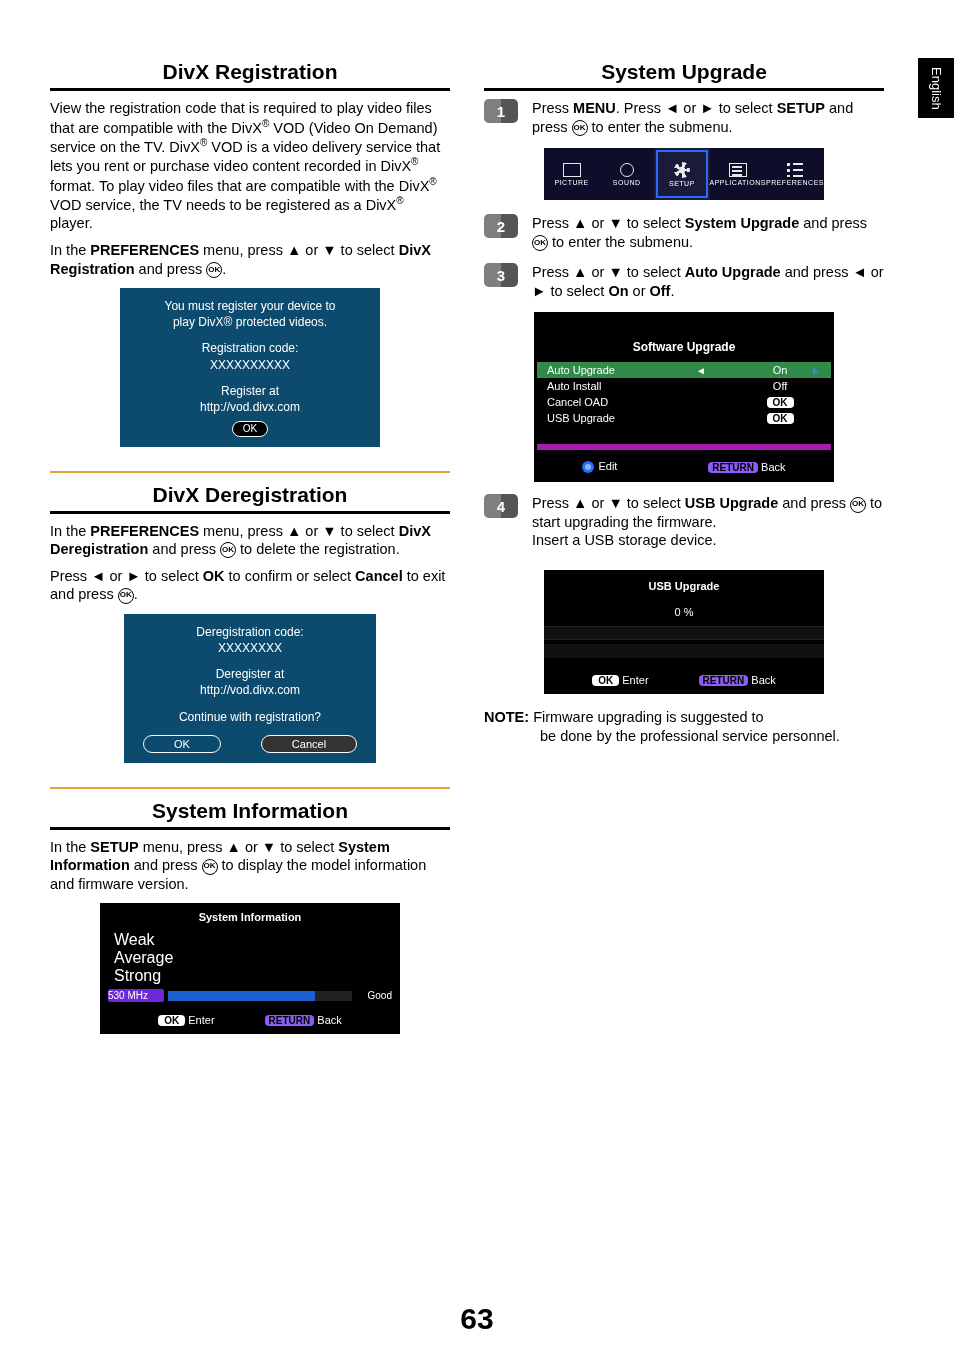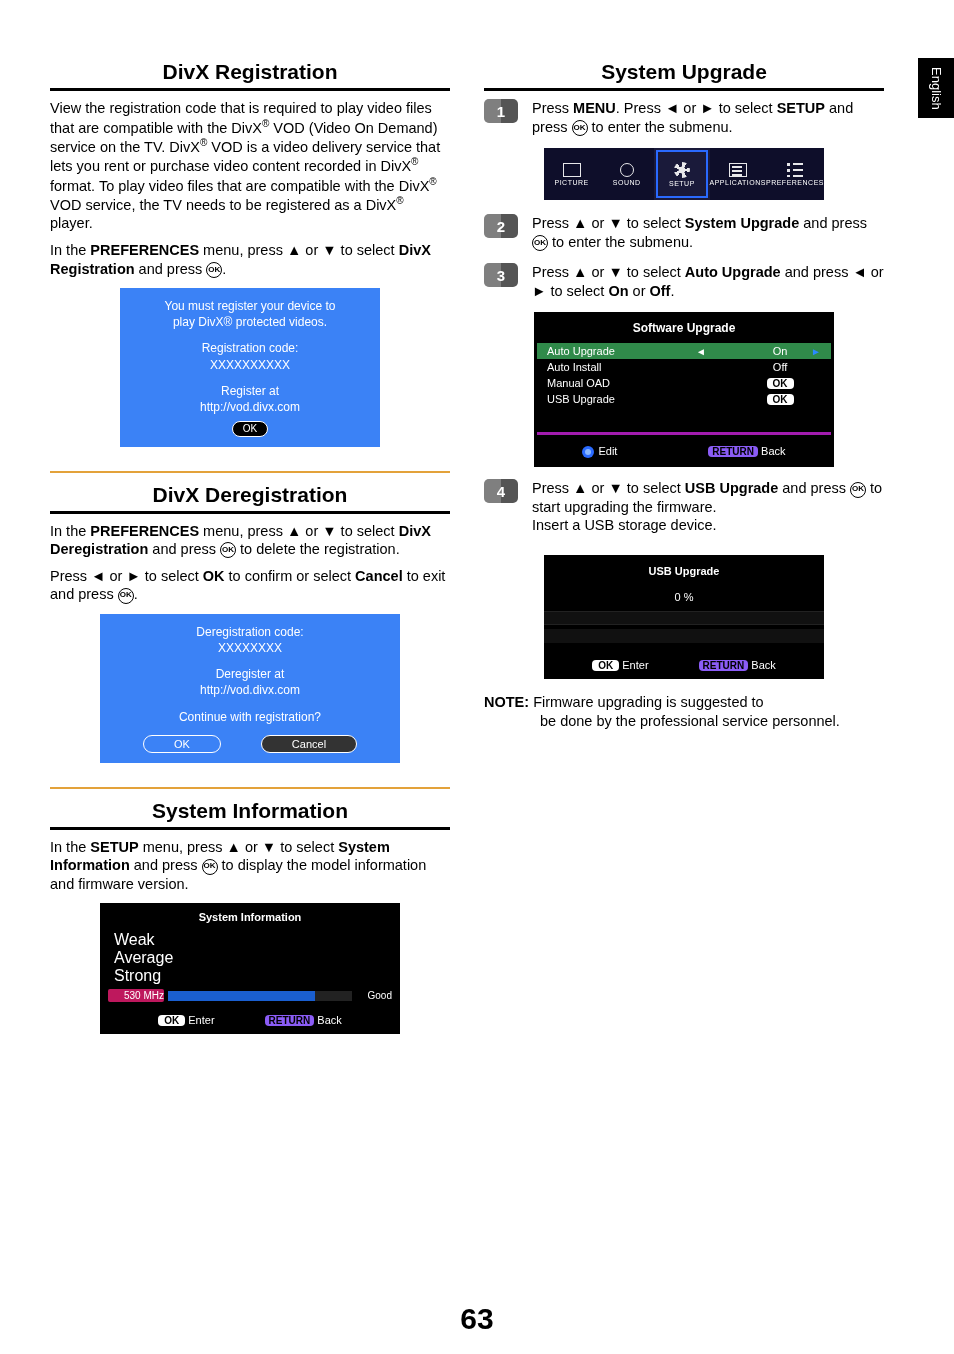--- a/index.html
+++ b/index.html
@@ -6,21 +6,21 @@
   html, body { width: 954px; height: 1354px; background: #fff; font-family: Arial, Helvetica, sans-serif; color: #000; }
   .page { position: relative; width: 954px; height: 1354px; padding: 60px 50px 40px 50px; }
   .side-tab { position: absolute; right: 0; top: 58px; width: 36px; height: 60px; background: #000; color: #fff; display: flex; align-items: center; justify-content: center; }
   .side-tab span { writing-mode: vertical-rl; font-size: 13px; }
   .cols { display: flex; gap: 34px; }
   .col { width: 400px; }
   .section-title { font-size: 21px; font-weight: bold; text-align: center; border-bottom: 3px solid #000; padding-bottom: 4px; margin-bottom: 8px; }
   .para { font-size: 14.5px; line-height: 1.28; margin-bottom: 8px; }
   .super { font-size: 10px; vertical-align: super; }
   .ok-circ { display: inline-flex; align-items: center; justify-content: center; width: 16px; height: 16px; border: 1px solid #000; border-radius: 50%; font-size: 8px; font-weight: bold; vertical-align: middle; }
-  .panel { background: #3b82f6; color: #fff; padding: 10px 8px; margin: 10px auto; font-size: 12px; }
+  .panel { background: #0c4a6e; color: #fff; padding: 10px 8px; margin: 10px auto; font-size: 12px; }
   .panel .center { text-align: center; line-height: 1.35; }
   .ok-pill { display: inline-block; border: 1px solid #fff; border-radius: 10px; padding: 0 10px; font-size: 10px; margin-top: 6px; background:#000; color:#fff;}
   .ok-pill-inv { display: inline-block; background:#fff; color:#000; border-radius: 4px; padding: 0 6px; font-size: 10px; font-weight:bold;}
   .ret-pill { display: inline-block; background:#8b5cf6; color:#000; border-radius: 4px; padding: 0 4px; font-size: 10px; font-weight:bold;}
   .orange-line { border-top: 2px solid #e3a23a; margin: 24px 0 10px 0; }
   .btn-row { display:flex; gap:40px; justify-content:center; margin-top:10px;}
   .btn-oval { border:1px solid #fff; border-radius:14px; padding:2px 30px; font-size:11px; color:#fff; }
   .btn-oval.filled { background:#333; }
   .step { display:flex; gap:14px; margin-bottom:12px; align-items:flex-start;}
   .step-num { flex:0 0 34px; height:24px; background:#555; border-radius:5px; color:#fff; font-weight:bold; display:flex; align-items:center; justify-content:center; font-size:15px; position:relative;}
@@ -28,42 +28,42 @@
   .step-body { flex:1; font-size:14.5px; line-height:1.28;}
   .menu-bar { width: 280px; height: 52px; margin: 8px auto 14px auto; background:#0e0e2a; display:flex; }
   .menu-item { flex:1; display:flex; flex-direction:column; align-items:center; justify-content:center; gap:2px; color:#fff;}
   .menu-item.active { background:#1a1a3a; outline:2px solid #2a6aff; outline-offset:-4px;}
   .menu-label { font-size:7px; letter-spacing:0.5px;}
   .mi-icon { width:18px; height:14px; border:1px solid #fff; opacity:.9;}
   .mi-icon.round { border-radius:50%; width:14px; height:14px;}
   .mi-icon.gear { border:none; width:16px; height:16px; background: radial-gradient(circle, #fff 30%, transparent 32%), conic-gradient(#fff 0 10%, transparent 10% 20%, #fff 20% 30%, transparent 30% 40%, #fff 40% 50%, transparent 50% 60%, #fff 60% 70%, transparent 70% 80%, #fff 80% 90%, transparent 90% 100%); border-radius:50%;}
   .mi-icon.lines { border:none; width:16px; height:14px; background: linear-gradient(#fff,#fff) 0 0/3px 3px no-repeat, linear-gradient(#fff,#fff) 6px 0/10px 2px no-repeat, linear-gradient(#fff,#fff) 0 6px/3px 3px no-repeat, linear-gradient(#fff,#fff) 6px 6px/10px 2px no-repeat, linear-gradient(#fff,#fff) 0 12px/3px 3px no-repeat, linear-gradient(#fff,#fff) 6px 12px/10px 2px no-repeat;}
   .sw-panel { width:300px; margin:12px auto; background:#000; color:#fff; font-size:11px; padding:3px;}
-  .sw-title { text-align:center; font-weight:bold; padding:6px 0 8px 0; font-size:12px;}
+  .sw-title { text-align:center; font-weight:bold; padding:6px 0 8px 0; font-size:12px;margin-top:19px;}
   .sw-row { display:flex; align-items:center; padding:2px 10px; gap:6px;}
   .sw-row.hl { background:#308a4a;}
   .sw-row .lab { flex:0 0 100px;}
   .sw-row .mid { flex:1; text-align:center;}
   .sw-row .val { flex:0 0 50px; text-align:center;}
   .tri { font-size:10px;}
-  .sw-footer { display:flex; justify-content:space-around; padding:10px 0 6px 0; margin-top:25px; border-top:3px solid #a21caf;}
+  .sw-footer { display:flex; justify-content:space-around; padding:10px 0 6px 0; margin-top:18px; border-top:6px solid #a21caf;align-items:center;}
   .disc { width:12px; height:12px; border-radius:50%; background:#2a6aff; display:inline-block; vertical-align:middle; margin-right:4px; position:relative;}
   .disc::after{content:"";position:absolute;left:3px;top:3px;width:6px;height:6px;background:#8ab8ff;border-radius:50%;}
   .usb-panel { width:280px; margin:14px auto; background:#000; color:#fff; font-size:11px; padding:6px 0 0 0;}
   .usb-title { text-align:center; font-weight:bold; padding:4px 0 8px 0;}
   .usb-pct { text-align:center; padding:6px 0 8px 0;}
   .usb-bar { height:14px; background:#111; margin:0 0 4px 0; border-top:1px solid #222; border-bottom:1px solid #222;}
   .usb-bar2 { height:14px; background:#111; margin:0 0 10px 0;}
   .usb-footer { display:flex; gap:50px; justify-content:center; padding:6px 0 8px 0;}
   .sysinfo-panel { width:300px; margin:10px auto; background:#000; color:#fff; font-size:11px;}
   .sysinfo-title { text-align:center; font-weight:bold; padding:8px 0 6px 0;}
   .sysinfo-body { text-align:center; padding:2px 0 6px 0; line-height:1.4;}
   .sig-row { display:flex; justify-content:flex-start; font-size:16px; padding:2px 14px;flex-direction:column;}
   .freq-row { display:flex; align-items:center; font-size:10px; padding:2px 8px 6px 8px; gap:4px;}
-  .freq-lab { flex:0 0 56px; background:#be185d; text-align:right; padding:1px 0; border-radius:2px;}
+  .freq-lab { flex:0 0 56px; background:#6d28d9; text-align:left; padding:1px 0; border-radius:2px;}
   .bar { flex:1; height:10px; background:linear-gradient(90deg,#1a5fd0 0%, #1a5fd0 80%, #222 80%); position:relative;}
   .good { flex:0 0 36px; text-align:right;}
   .sys-footer { display:flex; gap:50px; justify-content:center; padding:6px 0 8px 0;}
   .note-block { font-size:14.5px; line-height:1.3; margin-top:14px;}
   .note-block .nb-label { font-weight:bold; }
   .note-indent { padding-left:56px;}
   .page-num { position:absolute; bottom:18px; left:0; right:0; text-align:center; font-size:30px; font-weight:bold;}
 </style>
 </head>
 <body>
@@ -100,21 +100,21 @@
 
       <div class="orange-line"></div>
 
       <div class="section-title">DivX Deregistration</div>
       <p class="para">
         <span>In the </span><b>PREFERENCES</b><span> menu, press ▲ or ▼ to select </span><b>DivX Deregistration</b><span> and press </span><span class="ok-circ">OK</span><span> to delete the registration.</span>
       </p>
       <p class="para">
         <span>Press ◄ or ► to select </span><b>OK</b><span> to confirm or select </span><b>Cancel</b><span> to exit and press </span><span class="ok-circ">OK</span>.
       </p>
-      <div class="panel" style="width:300px;">
+      <div class="panel" style="width:252px;">
         <div class="center">
           <div>Deregistration code:</div>
           <div>XXXXXXXX</div>
           <div style="height:10px"></div>
           <div>Deregister at</div>
           <div>http://vod.divx.com</div>
           <div style="height:10px"></div>
           <div>Continue with registration?</div>
         </div>
         <div class="btn-row">
@@ -203,21 +203,21 @@
           <span class="val">On</span>
           <span class="tri" style="color:#2a8aff">►</span>
         </div>
         <div class="sw-row">
           <span class="lab">Auto Install</span>
           <span class="mid"></span>
           <span class="val">Off</span>
           <span class="tri" style="visibility:hidden">►</span>
         </div>
         <div class="sw-row">
-          <span class="lab">Manual OAD</span>
+          <span class="lab">Cancel OAD</span>
           <span class="mid"></span>
           <span class="val"><span class="ok-pill-inv">OK</span></span>
           <span class="tri" style="visibility:hidden">►</span>
         </div>
         <div class="sw-row">
           <span class="lab">USB Upgrade</span>
           <span class="mid"></span>
           <span class="val"><span class="ok-pill-inv">OK</span></span>
           <span class="tri" style="visibility:hidden">►</span>
         </div>

